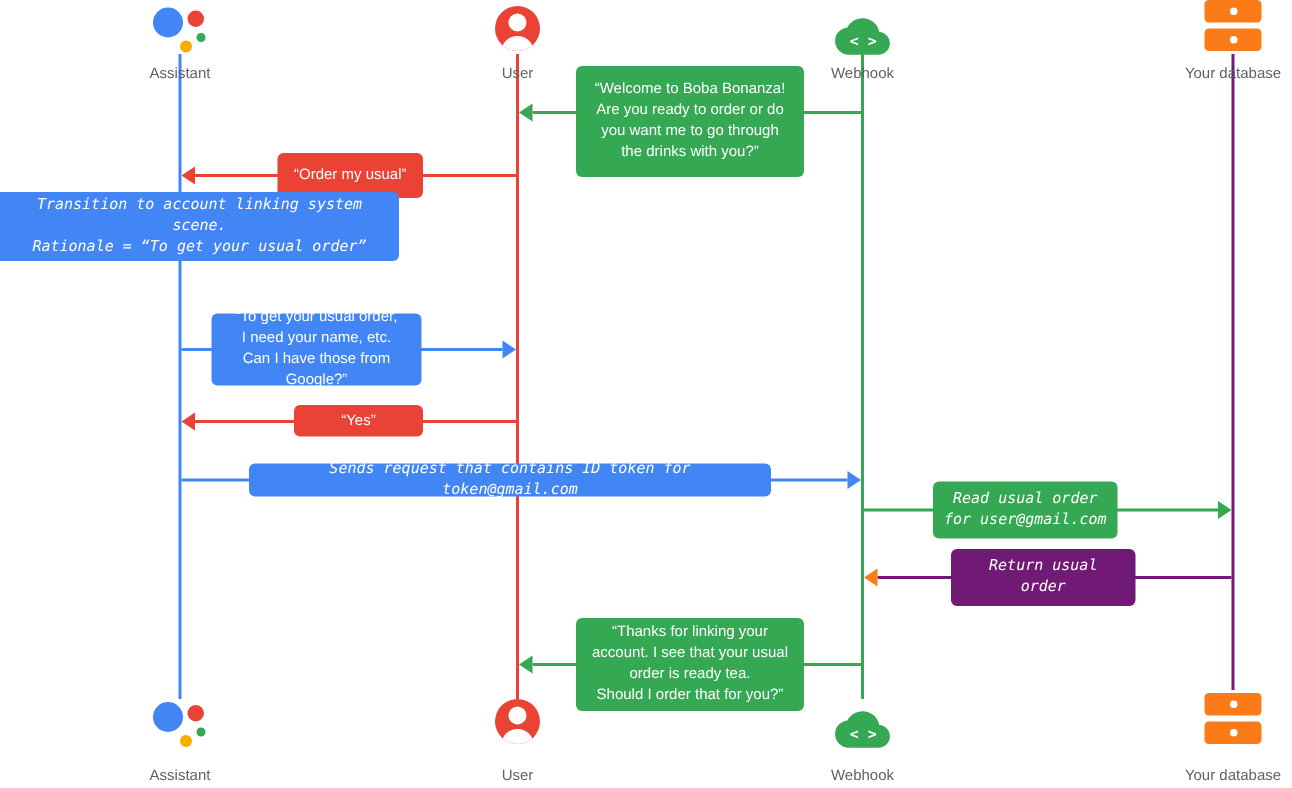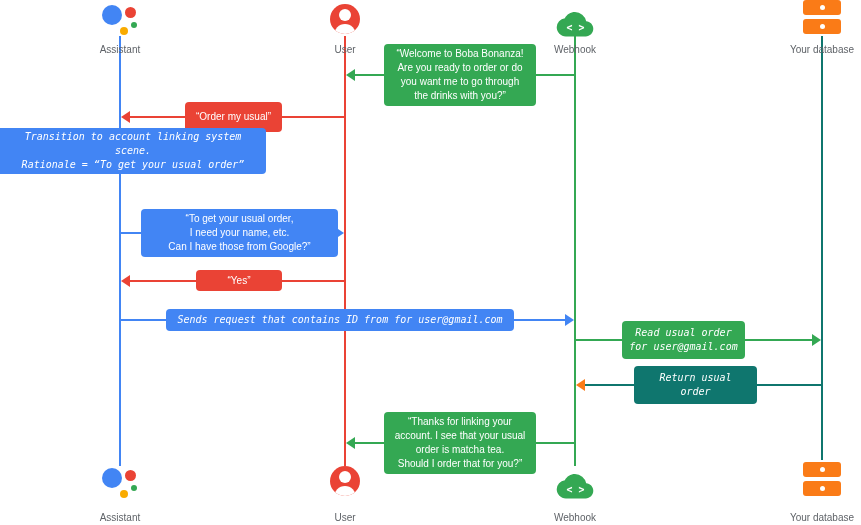--- a/index.html
+++ b/index.html
@@ -5,21 +5,21 @@
   html,body{margin:0;padding:0;background:#fff}
   .canvas{position:relative;width:861px;height:525px;background:#fff;font-family:"Liberation Sans",sans-serif;overflow:hidden}
   .lifeline{position:absolute;width:2px;top:36px;height:430px;z-index:1}
   .hline{position:absolute;height:2px;z-index:2}
   .ah{position:absolute;width:0;height:0;z-index:2;border-top:6px solid transparent;border-bottom:6px solid transparent}
   .ah.l{border-right:9px solid #000}
   .ah.r{border-left:9px solid #000}.ah.r.c-blue{border-left-color:#4285F4}
   .ah.l.c-red{border-right-color:#EA4335}
   .ah.l.c-green{border-right-color:#34A853}.ah.r.c-green{border-left-color:#34A853}
   .ah.l.c-orange{border-right-color:#FA7B17}
-  .bg-blue{background:#4285F4}.bg-red{background:#EA4335}.bg-green{background:#34A853}.bg-orange{background:#0f766e}
+  .bg-blue{background:#4285F4}.bg-red{background:#EA4335}.bg-green{background:#34A853}.bg-orange{background:#701a75}
   .msg{position:absolute;z-index:3;border-radius:4px;color:#fff;font-size:10px;line-height:14px;text-align:center;
        display:flex;align-items:center;justify-content:center;white-space:pre-line;box-sizing:border-box;padding:3px 6px}
   .mono{font-family:"DejaVu Sans Mono",monospace;font-style:italic;font-size:10px;line-height:14px}
   .actor-label{position:absolute;color:#5F6368;font-size:10px;text-align:center;z-index:4}
   
   .assistant-icon{position:absolute;width:40px;height:32px}
   .assistant-icon .a-blue{position:absolute;left:2px;top:2px;width:20px;height:20px;border-radius:50%;background:#4285F4}
   .assistant-icon .a-red{position:absolute;left:25px;top:4px;width:11px;height:11px;border-radius:50%;background:#EA4335}
   .assistant-icon .a-yellow{position:absolute;left:20px;top:24px;width:8px;height:8px;border-radius:50%;background:#F9AB00}
   .assistant-icon .a-green{position:absolute;left:31px;top:19px;width:6px;height:6px;border-radius:50%;background:#34A853}
@@ -67,61 +67,61 @@
       </span>
   </div>
 
   <div class="actor-label" style="left:80px;top:44px;width:80px">Assistant</div>
   <div class="actor-label" style="left:315px;top:44px;width:60px">User</div>
   <div class="actor-label" style="left:545px;top:44px;width:60px">Webhook</div>
   <div class="actor-label" style="left:782px;top:44px;width:80px">Your database</div>
 
   <div class="hline bg-green" style="left:355px;top:74px;width:220px"></div>
   <div class="ah l c-green" style="left:346px;top:69px"></div>
-  <div class="msg bg-green" style="left:384px;top:44px;width:152px;height:62px">“Welcome to Boba Bonanza!
+  <div class="msg bg-green" style="left:384px;top:44px;width:152px;height:74px">“Welcome to Boba Bonanza!
 Are you ready to order or do
 you want me to go through
 the drinks with you?”</div>
 
   <div class="hline bg-red" style="left:130px;top:116px;width:214px"></div>
   <div class="ah l c-red" style="left:121px;top:111px"></div>
   <div class="msg bg-red" style="left:185px;top:102px;width:97px;height:30px">“Order my usual”</div>
 
   <div class="msg mono bg-blue" style="left:0;top:128px;width:266px;height:46px;border-radius:0 4px 4px 0">Transition to account linking system scene.
 Rationale = “To get your usual order”</div>
 
   <div class="hline bg-blue" style="left:121px;top:232px;width:214px"></div>
   <div class="ah r c-blue" style="left:335px;top:227px"></div>
-  <div class="msg bg-blue" style="left:141px;top:209px;width:197px;height:48px">“To get your usual order,
+  <div class="msg bg-blue" style="left:141px;top:209px;width:140px;height:48px">“To get your usual order,
 I need your name, etc.
 Can I have those from Google?”</div>
 
   <div class="hline bg-red" style="left:130px;top:280px;width:214px"></div>
   <div class="ah l c-red" style="left:121px;top:275px"></div>
   <div class="msg bg-red" style="left:196px;top:270px;width:86px;height:21px">“Yes”</div>
 
   <div class="hline bg-blue" style="left:121px;top:319px;width:444px"></div>
   <div class="ah r c-blue" style="left:565px;top:314px"></div>
-  <div class="msg mono bg-blue" style="left:166px;top:309px;width:348px;height:22px">Sends request that contains ID from for user@gmail.com</div>
+  <div class="msg mono bg-blue" style="left:166px;top:309px;width:348px;height:22px">Sends request that contains ID token for token@gmail.com</div>
 
   <div class="hline bg-green" style="left:576px;top:339px;width:236px"></div>
   <div class="ah r c-green" style="left:812px;top:334px"></div>
   <div class="msg mono bg-green" style="left:622px;top:321px;width:123px;height:38px">Read usual order
 for user@gmail.com</div>
 
   <div class="hline bg-orange" style="left:585px;top:384px;width:236px"></div>
   <div class="ah l c-orange" style="left:576px;top:379px"></div>
   <div class="msg mono bg-orange" style="left:634px;top:366px;width:123px;height:38px">Return usual
 order</div>
 
   <div class="hline bg-green" style="left:355px;top:442px;width:219px"></div>
   <div class="ah l c-green" style="left:346px;top:437px"></div>
   <div class="msg bg-green" style="left:384px;top:412px;width:152px;height:62px">“Thanks for linking your
 account. I see that your usual
-order is matcha tea.
+order is ready tea.
 Should I order that for you?”</div>
 
   <div class="assistant-icon" style="left:100px;top:466px">
     <span class="a-blue"></span>
     <span class="a-red"></span>
     <span class="a-yellow"></span>
     <span class="a-green"></span>
   </div>
   <div class="user-icon" style="left:330px;top:466px">
     <span class="head"></span>

